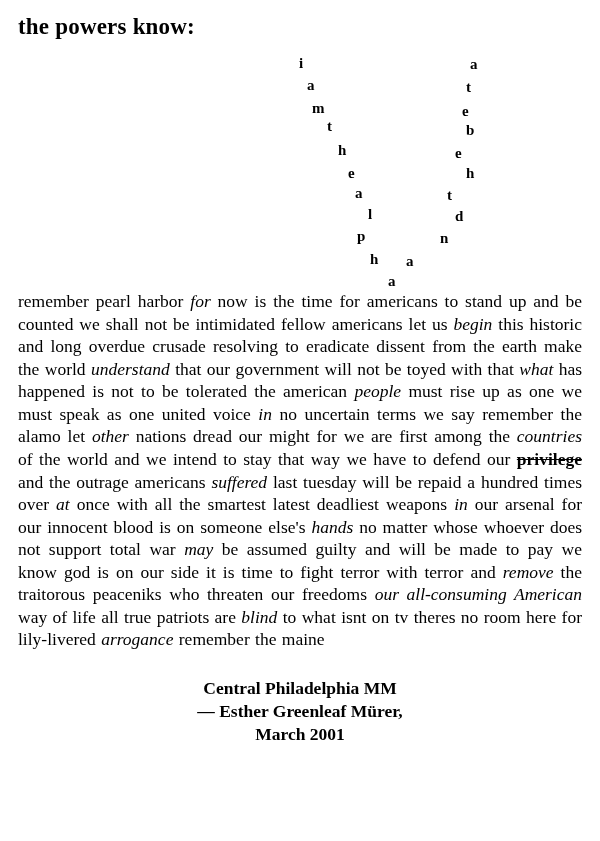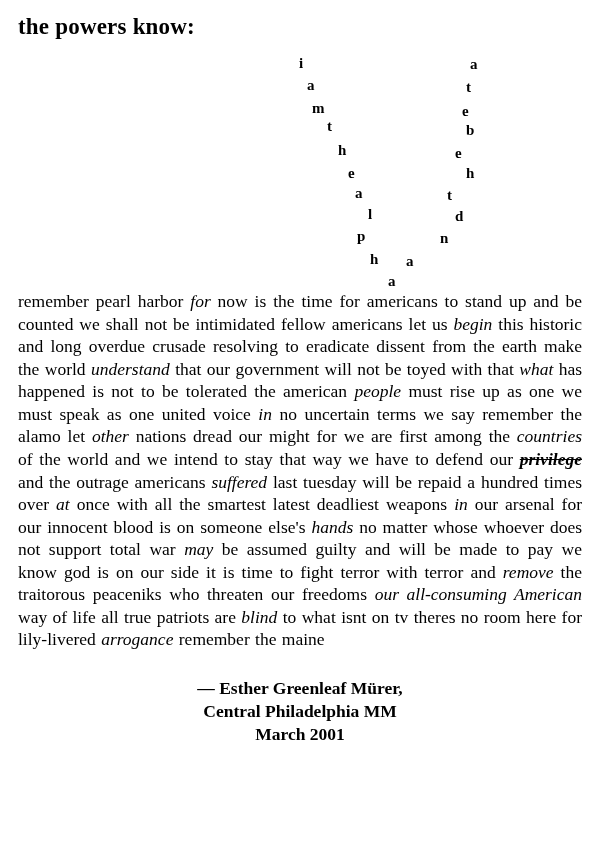--- a/index.html
+++ b/index.html
@@ -46,21 +46,21 @@
     margin: 6px 18px 0 18px;
     font-family: "Liberation Serif", serif;
     font-size: 17.5px;
     line-height: 1.29;
     text-align: justify;
     text-justify: inter-word;
     word-spacing: 1px;
   }
   .body-text .b { font-weight: normal; }
   .body-text .n { font-weight: normal; font-style: italic; }
-  .body-text .strike { font-weight: bold; text-decoration: line-through; font-style: italic; }
+  .body-text .strike { font-weight: bold; text-decoration: line-through; }
   .signature {
     margin-top: 26px;
     text-align: center;
     font-family: "Liberation Serif", serif;
     font-weight: bold;
     font-size: 17.5px;
     line-height: 1.32;
   }
   .sig-line { display: block; }
 </style>
@@ -91,18 +91,18 @@
       <span class="cal-letter" style="left: 357px; top: 175px;">p</span>
       <span class="cal-letter" style="left: 440px; top: 177px;">n</span>
       <span class="cal-letter" style="left: 370px; top: 198px;">h</span>
       <span class="cal-letter" style="left: 406px; top: 200px;">a</span>
       <span class="cal-letter" style="left: 388px; top: 220px;">a</span>
     </div>
 
   <div class="body-text" id="poem-body"><span class="b">remember pearl harbor </span><span class="n">for </span><span class="b">now is the time for americans to stand up and be counted we shall not be intimidated fellow americans let us </span><span class="n">begin </span><span class="b">this historic and long overdue crusade resolving to eradicate dissent from the earth make the world </span><span class="n">understand </span><span class="b">that our government will not be toyed with that </span><span class="n">what </span><span class="b">has happened is not to be tolerated the american </span><span class="n">people </span><span class="b">must rise up as one we must speak as one united voice </span><span class="n">in </span><span class="b">no uncertain terms we say remember the alamo let </span><span class="n">other </span><span class="b">nations dread our might for we are first among the </span><span class="n">countries </span><span class="b">of the world and we intend to stay that way we have </span><span class="b">to defend our </span><span class="strike">privilege</span><span class="b"> and the outrage americans </span><span class="n">suffered </span><span class="b">last tuesday will be repaid a hundred times over </span><span class="n">at </span><span class="b">once with all the smartest latest deadliest weapons </span><span class="n">in </span><span class="b">our arsenal for our innocent blood is on someone else's </span><span class="n">hands </span><span class="b">no matter whose whoever does not support total war </span><span class="n">may </span><span class="b">be assumed guilty and will be made to pay we know god is on our side it is time to fight terror with terror and </span><span class="n">remove </span><span class="b">the traitorous peaceniks who threaten our freedoms </span><span class="n">our  all-consuming American </span><span class="b">way of life all true patriots are </span><span class="n">blind </span><span class="b">to what isnt on tv theres no room here for lily-livered </span><span class="n">arrogance </span><span class="b">remember the maine</span></div>
 
   <div class="signature">
+    <span class="sig-line">Central Philadelphia MM</span>
     <span class="sig-line">— Esther Greenleaf Mürer,</span>
-    <span class="sig-line">Central Philadelphia MM</span>
     <span class="sig-line">March 2001</span>
   </div>
 
 </div>
 
 </body></html>

